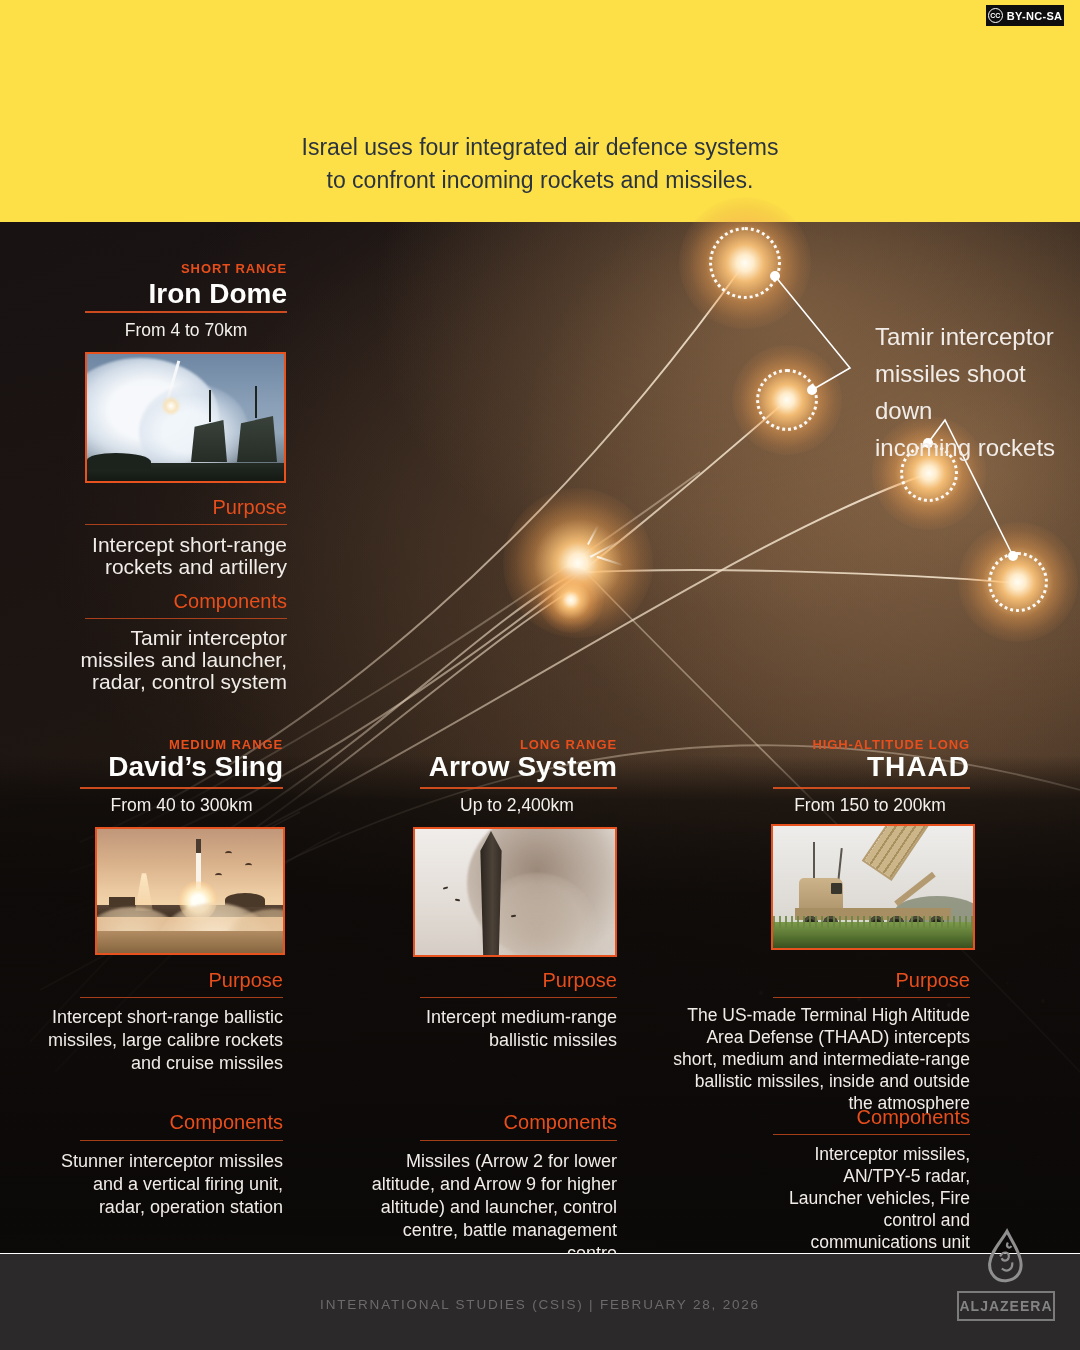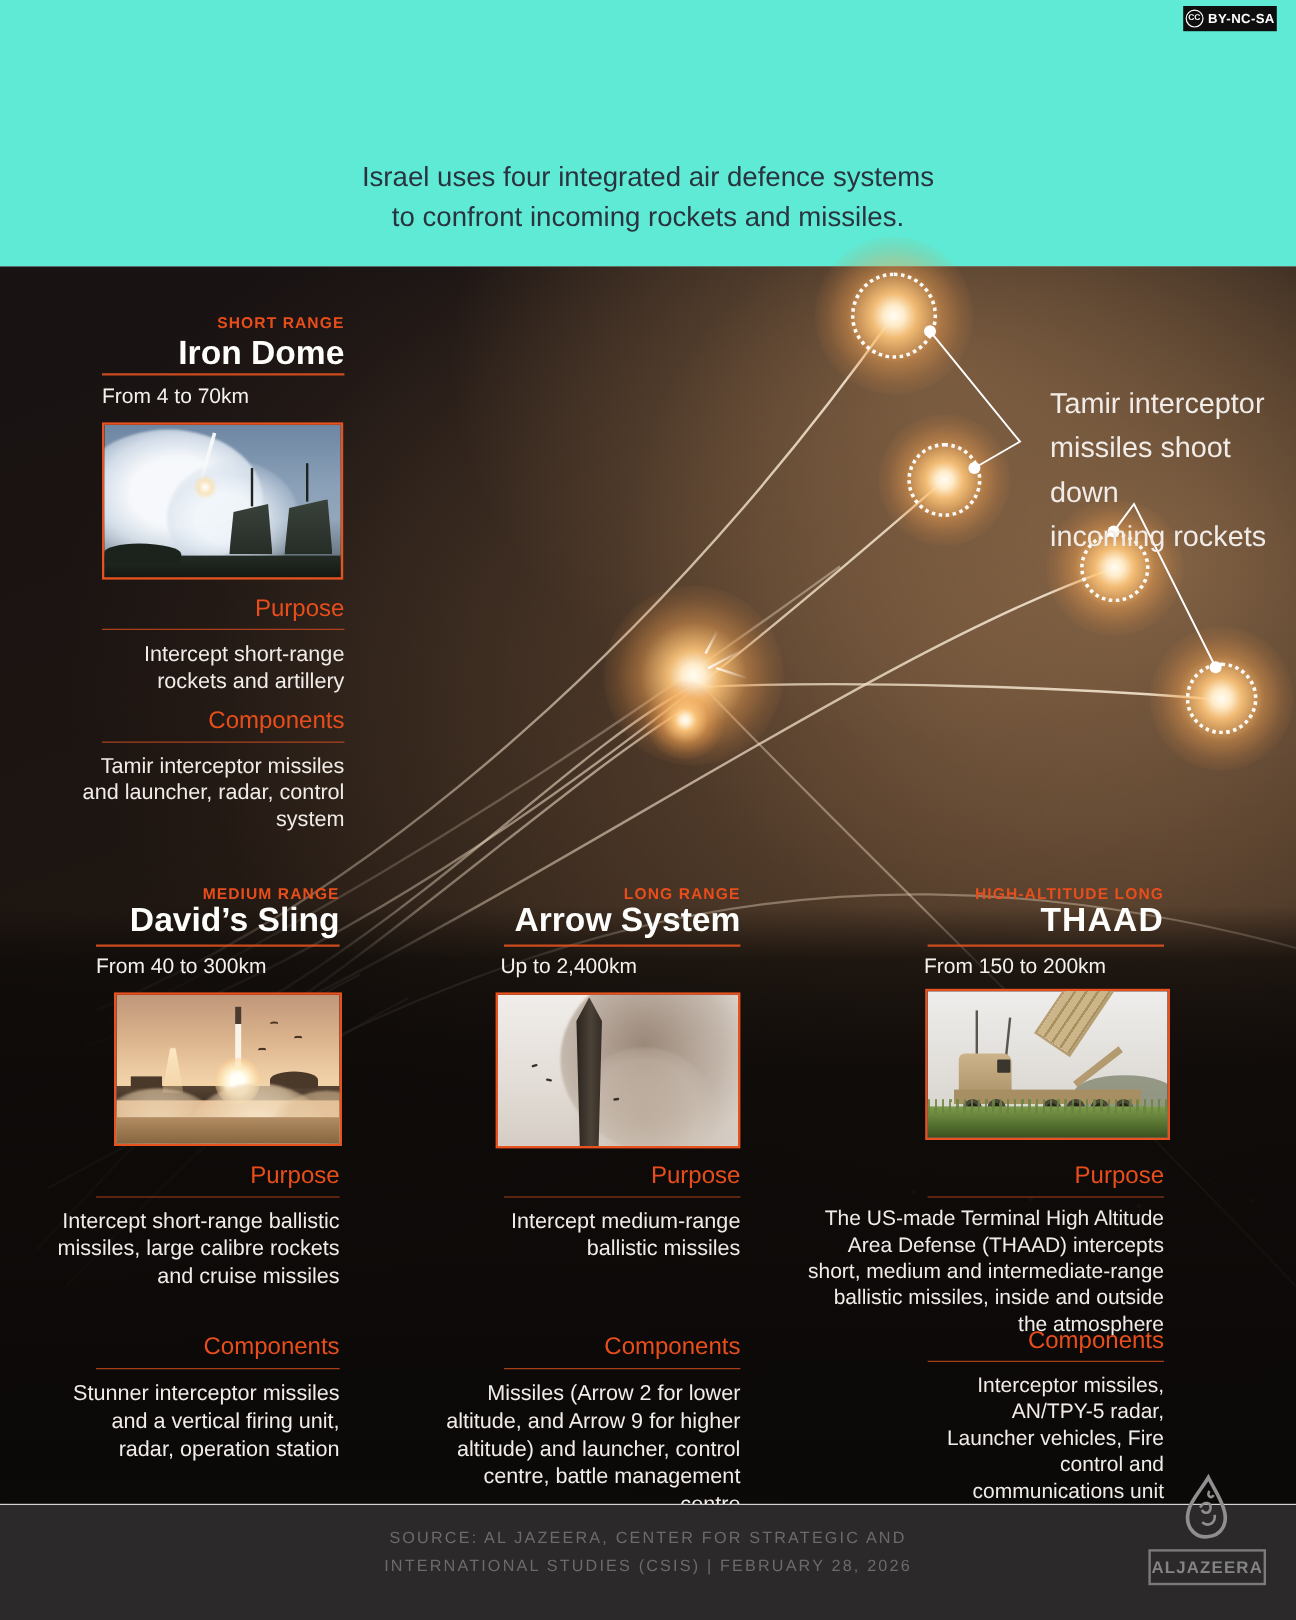--- a/index.html
+++ b/index.html
@@ -1,19 +1,19 @@
 <!DOCTYPE html>
 <html><head>
 <meta charset="utf-8">
 <style>
   html,body{margin:0;padding:0;background:#0c0a09;}
   #stage{position:relative;width:1080px;height:1350px;overflow:hidden;
          font-family:"Liberation Sans",sans-serif;background:#ffffff;}
   
-  #header{position:absolute;left:0;top:0;width:1080px;height:222px;background:#5eead4;}
+  #header{position:absolute;left:0;top:0;width:1080px;height:222px;background:#fde047;}
   #cc-badge{position:absolute;left:986px;top:5px;width:78px;height:21px;background:#0e0e0e;
             display:flex;align-items:center;justify-content:center;gap:4px;}
   #cc-circ{width:13px;height:13px;border:1.5px solid #fff;border-radius:50%;color:#fff;
            font-size:7px;font-weight:700;display:flex;align-items:center;justify-content:center;}
   #cc-label{color:#fff;font-size:11px;font-weight:700;letter-spacing:.3px;}
   #title{position:absolute;left:0;top:58px;width:1080px;text-align:center;
          font-size:44px;line-height:50px;font-weight:800;color:#c8293c;letter-spacing:-.3px;}
   .subtitle{position:absolute;left:0;width:1080px;text-align:center;
             font-size:23px;font-weight:500;color:#2a333f;}
   #sub1{top:134px;} #sub2{top:167px;}
@@ -50,25 +50,25 @@
           height:2px;border-radius:2px;}
   #annotation{position:absolute;left:875px;top:318px;width:210px;
       font-size:24px;line-height:37px;color:#f1ece7;font-weight:500;}
   
   .range-label{position:absolute;text-align:right;font-size:13px;font-weight:700;
                color:#e84e1b;letter-spacing:.9px;}
   .sys-name{position:absolute;text-align:right;font-size:28px;line-height:32px;
             font-weight:700;color:#fdfdfc;}
   .rule{position:absolute;border-top:2px solid rgba(224,82,32,.9);}
   .rule-thin{position:absolute;border-top:1px solid rgba(205,75,30,.8);}
-  .range-value{position:absolute;text-align:left;font-size:17.5px;font-weight:500;color:#f4f1ed;}
+  .range-value{position:absolute;text-align:center;font-size:17.5px;font-weight:500;color:#f4f1ed;}
   .sec-label{position:absolute;text-align:right;font-size:20px;font-weight:500;color:#e84e1b;}
   .body-text{position:absolute;text-align:right;font-size:17px;line-height:22px;color:#f0ece8;}
   .b23{font-size:18px;line-height:23px;}
-  .b22{font-size:18px;line-height:22px;}
+  .b22{font-size:21px;line-height:22px;}
   .photo{position:absolute;border:2px solid #e8521f;box-sizing:border-box;overflow:hidden;}
   .photo>div{position:absolute;}
   
   .sky-i{inset:0;background:linear-gradient(180deg,#6e86a2,#8aa0b8 40%,#93a7ba 62%,#6d7c88 84%,#3c4548 100%);}
   .cloud-i{left:-26px;top:4px;width:158px;height:116px;border-radius:50%;filter:blur(1px);
     background:radial-gradient(ellipse at 55% 45%,rgba(248,250,252,.98) 0 32%,rgba(226,234,243,.85) 52%,rgba(200,212,225,.4) 72%,transparent 86%);}
   .cloud-i2{left:52px;top:30px;width:110px;height:96px;border-radius:50%;filter:blur(1px);
     background:radial-gradient(ellipse at 45% 50%,rgba(240,245,250,.9) 0 30%,rgba(214,224,236,.6) 55%,transparent 80%);}
   .trail-i{left:84px;top:6px;width:3px;height:46px;transform:rotate(16deg);
     background:linear-gradient(180deg,rgba(255,255,255,.95),rgba(255,240,220,.15));}
@@ -318,21 +318,20 @@
     <div class="rule-thin" style="left:773px;top:997px;width:197px;"></div>
     <div class="body-text" style="left:672px;top:1004px;width:298px;font-size:17.5px;line-height:22px;">The US-made Terminal High Altitude Area Defense (THAAD) intercepts short, medium and intermediate-range ballistic missiles, inside and outside the atmosphere</div>
     <div class="sec-label" style="left:770px;top:1106px;width:200px;">Components</div>
     <div class="rule-thin" style="left:773px;top:1134px;width:197px;"></div>
     <div class="body-text" style="left:770px;top:1143px;width:200px;font-size:17.5px;line-height:22px;">Interceptor missiles, AN/TPY-5 radar, Launcher vehicles, Fire control and communications unit</div>
   </div>
 
   <div id="footer"></div>
 
 
-  <div id="src1" class="src-line">SOURCE:  AL JAZEERA, CENTER FOR STRATEGIC AND</div>
   <div id="src2" class="src-line">INTERNATIONAL STUDIES (CSIS)  |  FEBRUARY 28, 2026</div>
 
   <svg id="aj-flame" width="52" height="62" viewBox="0 0 60 70">
     <path d="M30 3 C23 15 11 27 10 40 C9 53 19 61 29 60 C43 59 49 47 45 34 C42 23 35 13 30 3 Z" fill="none" stroke="#8f8f8f" stroke-width="3.5"></path>
     <path d="M22 32 C26 25 33 27 32 33 C31 38 25 38 24 34" fill="none" stroke="#8f8f8f" stroke-width="2.5"></path>
     <path d="M24 46 C30 51 37 47 36 39" fill="none" stroke="#8f8f8f" stroke-width="2.5"></path>
     <path d="M31 16 C28 21 33 24 35 20" fill="none" stroke="#8f8f8f" stroke-width="2.5"></path>
   </svg>
   <div id="aj-box">ALJAZEERA</div>
 

